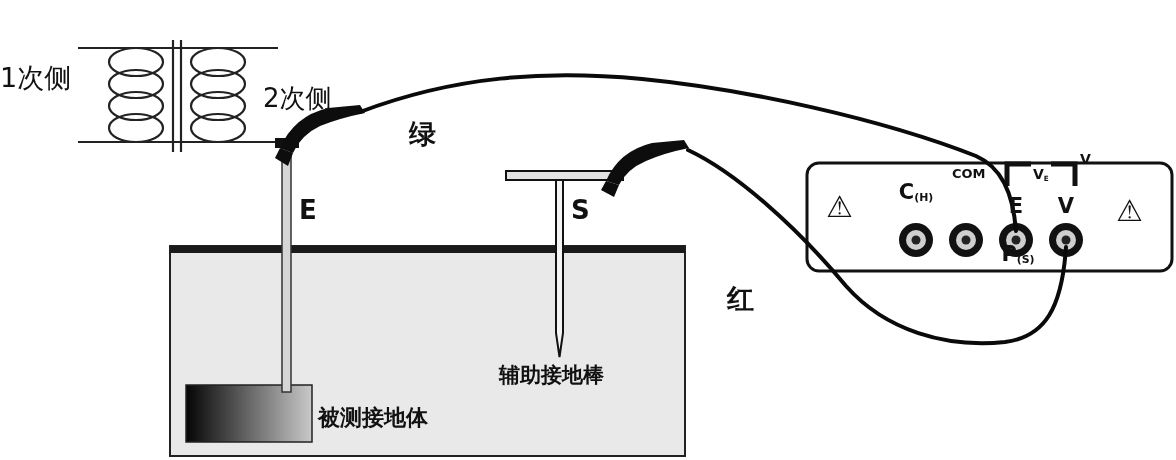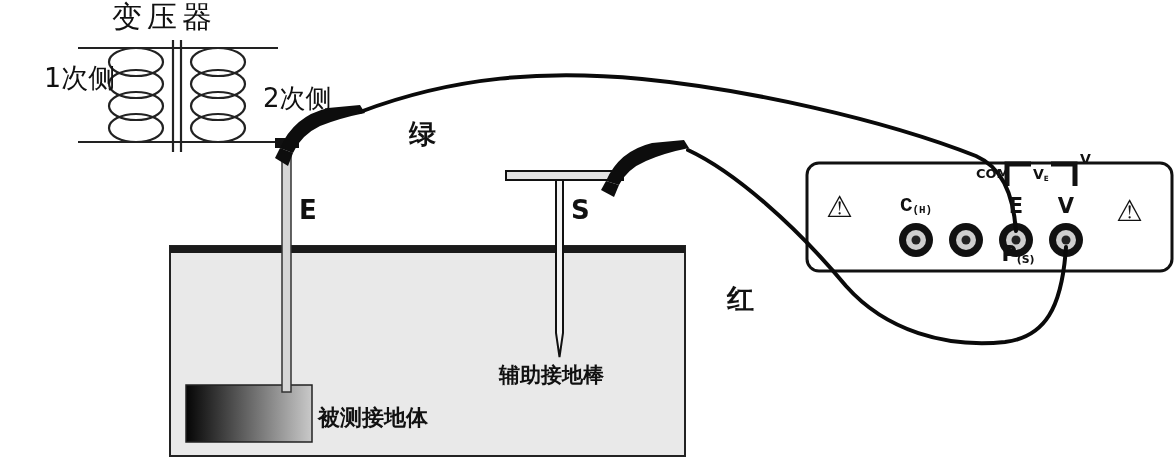--- a/index.html
+++ b/index.html
@@ -94,40 +94,39 @@
     </g>
     <g fill="#0d0d0d">
       <path d="M606,181 Q619,151 652,143 L684,140 L689,148 Q664,153 646,161 Q627,169 619,185 Z"></path>
       <path d="M606,181 L619,185 L614,197 L601,190 Z"></path>
     </g>
 
     <path fill="none" stroke="#0a0a0a" stroke-width="4" stroke-linecap="round" d="M360,112 C455,76 545,70 642,79 C745,89 882,119 976,156 C1001,167 1013,192 1016,231"></path>
     <path fill="none" stroke="#0a0a0a" stroke-width="4" stroke-linecap="round" d="M688,150 C735,172 796,226 846,286 C886,331 946,348 1005,342 C1045,337 1062,308 1066,247"></path>
   </svg>
 
-  <div class="lbl" style="left:112px; top:0px; font-size:30px; letter-spacing:5px;">变压器</div>
-  <div class="lbl" style="left:0px; top:62px; font-size:27px;margin-left:44px;">1次侧</div>
+  <div class="lbl" style="left:0px; top:62px; font-size:27px;">1次侧</div>
   <div class="lbl" style="left:263px; top:84px; font-size:26px;text-align:right;">2次侧</div>
   <div class="lbl bold" style="left:409px; top:118px; font-size:27px;">绿</div>
   <div class="lbl bold" style="left:299px; top:196px; font-size:26px;">E</div>
   <div class="lbl bold" style="left:571px; top:196px; font-size:26px;">S</div>
   <div class="lbl bold" style="left:727px; top:283px; font-size:27px;">红</div>
   <div class="lbl bold" style="left:499px; top:363px; font-size:21px;">辅助接地棒</div>
   <div class="lbl bold" style="left:318px; top:405px; font-size:22px;">被测接地体</div>
 
   <span class="warn" style="left:826px; top:192px;">⚠</span>
   <span class="warn" style="left:1116px; top:196px;">⚠</span>
 
-  <div class="lbl mini" style="left:976px; top:167px;text-align:center;">COM</div>
+  <div class="lbl mini" style="left:952px; top:167px;text-align:center;">COM</div>
   <div class="lbl" style="left:1033px; top:166px; font-size:14px; font-weight:bold;">
     <span>V</span><span class="sub">E</span>
   </div>
   <div class="lbl" style="left:1080px; top:151px; font-size:14px; font-weight:bold;">V</div>
 
-  <div class="tlabel" style="left:884px; top:194px;font-family:Liberation Mono, monospace;">
+  <div class="tlabel" style="left:884px; top:180px;">
     <span>C</span><span class="sub">(H)</span>
   </div>
   <div class="tlabel" style="left:986px; top:194px;margin-top:48px;">
     <span>P</span><span class="sub">(S)</span>
   </div>
   <div class="tlabel" style="left:984px; top:194px;">
     <span>E</span><span class="sub"></span>
   </div>
   <div class="tlabel" style="left:1034px; top:194px;">
     <span>V</span><span class="sub"></span>

